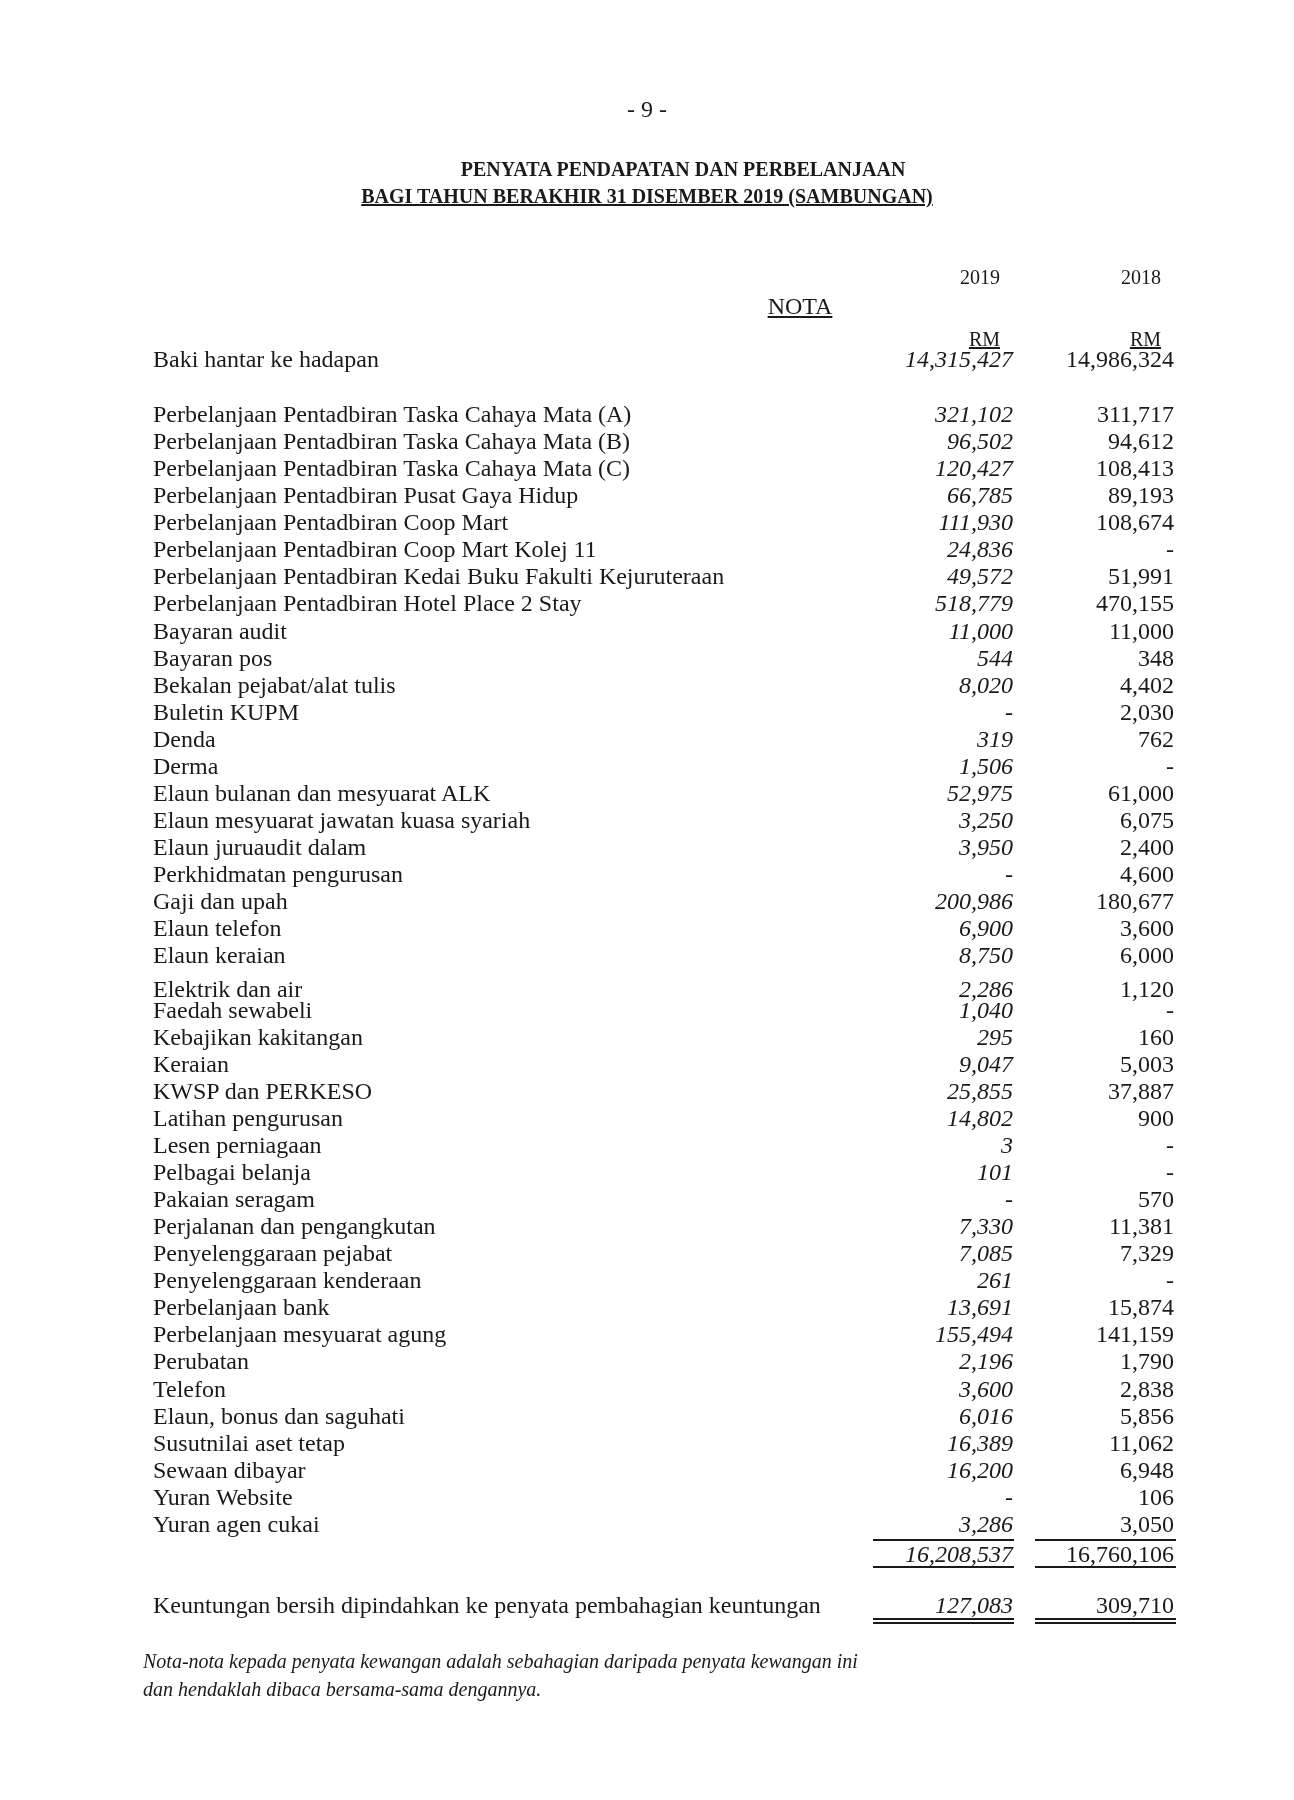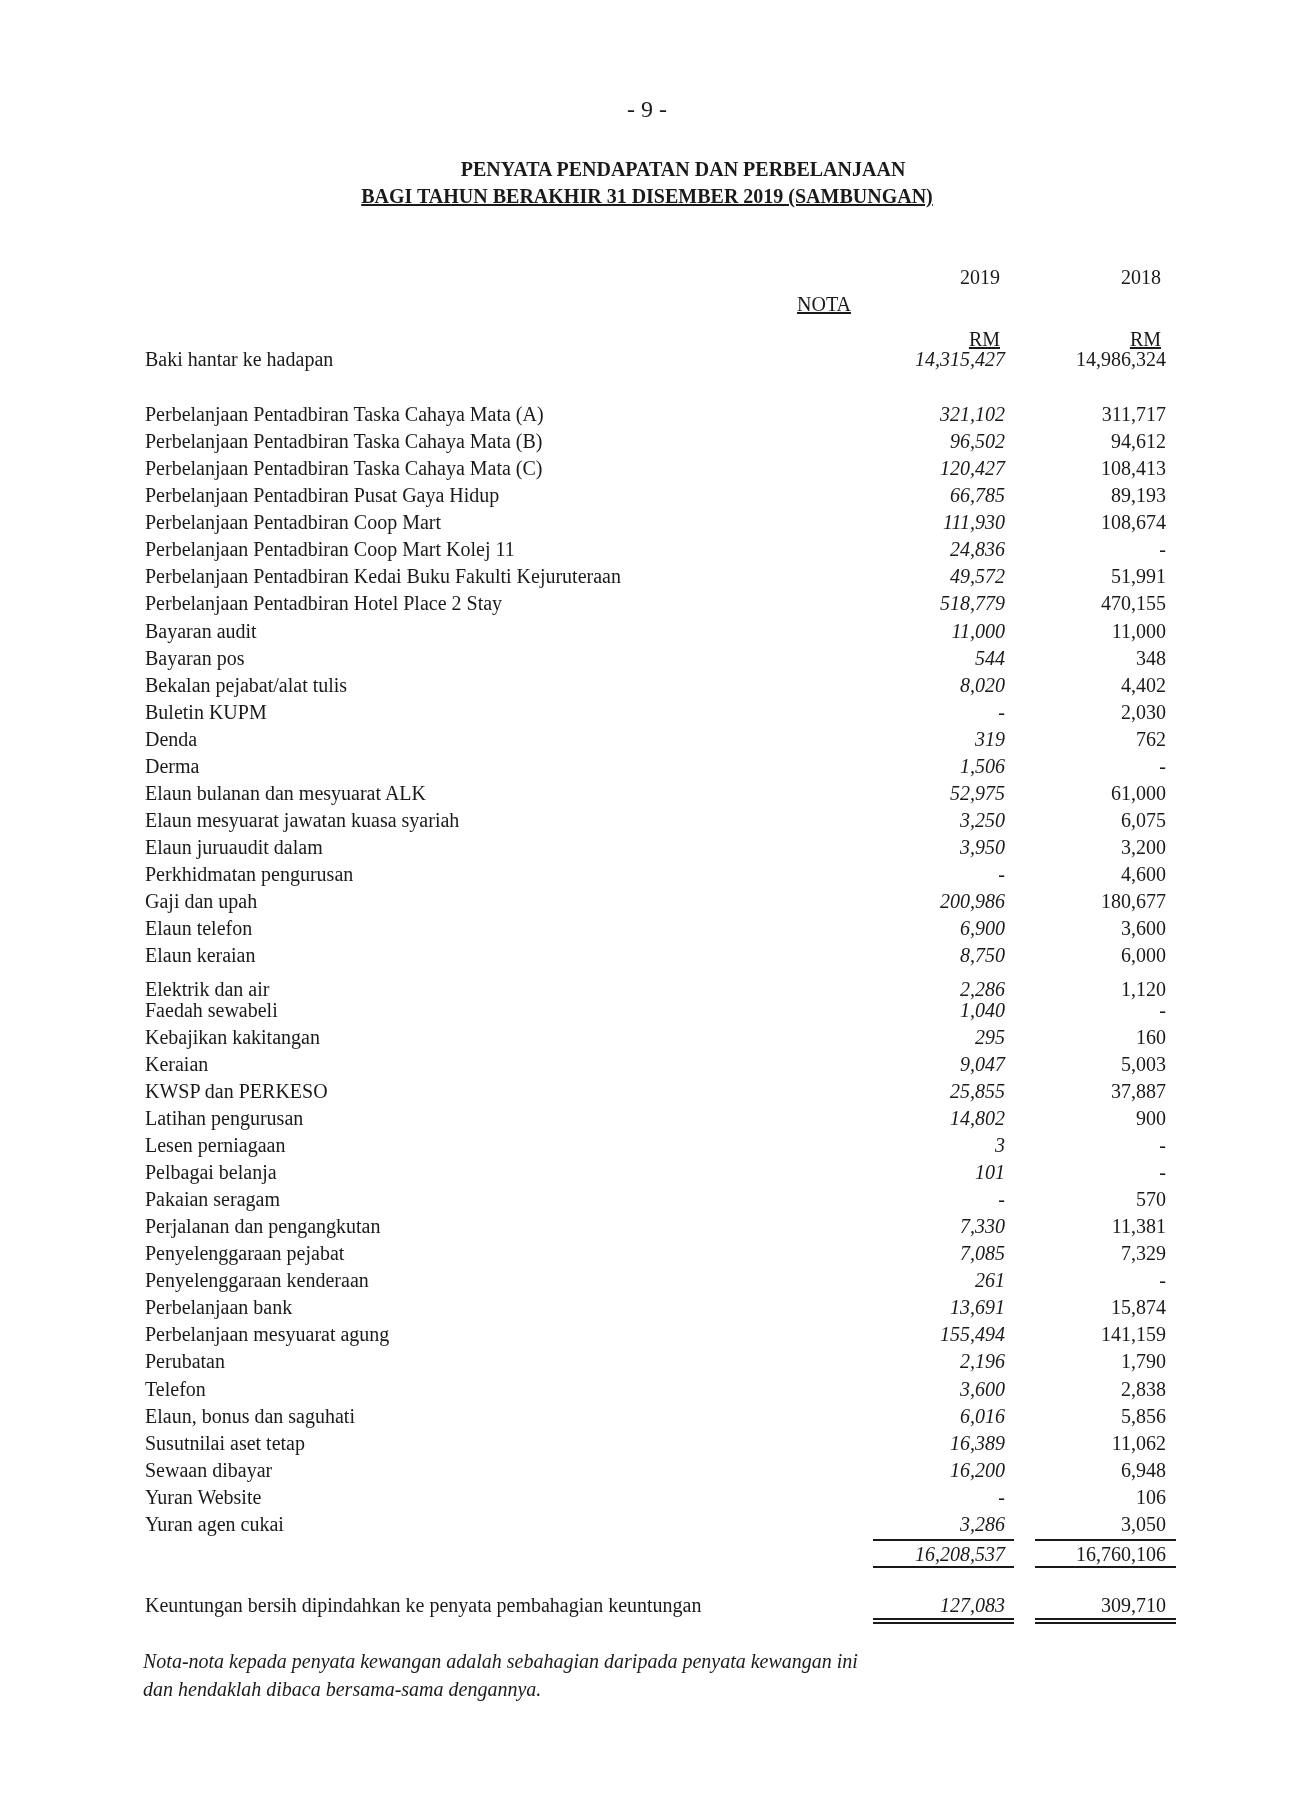--- a/index.html
+++ b/index.html
@@ -7,22 +7,22 @@
          font-family:"Liberation Serif", "DejaVu Serif", serif; color:#1a1a1a; }
   .page-num { position:absolute; top:96px; left:0; width:1294px; text-align:center; font-size:24px; }
   .title { position:absolute; left:0; width:1294px; text-align:center; font-size:20px; font-weight:bold; }
   .title1 { top:158px;padding-left:36px; }
   .title2 { top:185px; text-decoration:underline; }
   .hdr { position:absolute; font-size:20px; text-align:right; }
   .hdr-year { top:266px; }
   .hdr-unit { top:293px; text-decoration:underline;margin-top:35px; }
   .col19 { right:294px; width:160px; }
   .col18 { right:133px; width:160px; }
-  .nota { position:absolute; top:293px; left:784px; width:80px; text-align:center; font-size:20px; text-decoration:underline; }
-  .row { position:absolute; left:145px; width:1030px; height:27px; font-size:20px; line-height:27px; }
+  .nota { position:absolute; top:293px; left:760px; width:80px; text-align:center; font-size:24px; text-decoration:underline; }
+  .row { position:absolute; left:153px; width:1030px; height:27px; font-size:24px; line-height:27px; }
   .row .label { position:absolute; left:0; white-space:nowrap; }
   .row .v19 { position:absolute; right:170px; width:150px; text-align:right;font-style:italic; }
   .row .v18 { position:absolute; right:9px; width:150px; text-align:right; }
   .line { position:absolute; height:2px; background:#1a1a1a; }
   .dbl { position:absolute; height:6px; border-top:2px solid #1a1a1a; border-bottom:2px solid #1a1a1a; box-sizing:border-box; }
   .note { position:absolute; left:143px; font-size:20px; font-style:italic; line-height:28px; }
 </style>
 </head>
 <body>
 
@@ -119,21 +119,21 @@
       <span class="v18">61,000</span>
     </div>
     <div class="row" style="top: 807.05px;">
       <span class="label">Elaun mesyuarat jawatan kuasa syariah</span>
       <span class="v19">3,250</span>
       <span class="v18">6,075</span>
     </div>
     <div class="row" style="top: 834.12px;">
       <span class="label">Elaun juruaudit dalam</span>
       <span class="v19">3,950</span>
-      <span class="v18">3,200</span>
+      <span class="v18">2,400</span>
     </div>
     <div class="row" style="top: 861.19px;">
       <span class="label">Perkhidmatan pengurusan</span>
       <span class="v19">-</span>
       <span class="v18">4,600</span>
     </div>
     <div class="row" style="top: 888.26px;">
       <span class="label">Gaji dan upah</span>
       <span class="v19">200,986</span>
       <span class="v18">180,677</span>

